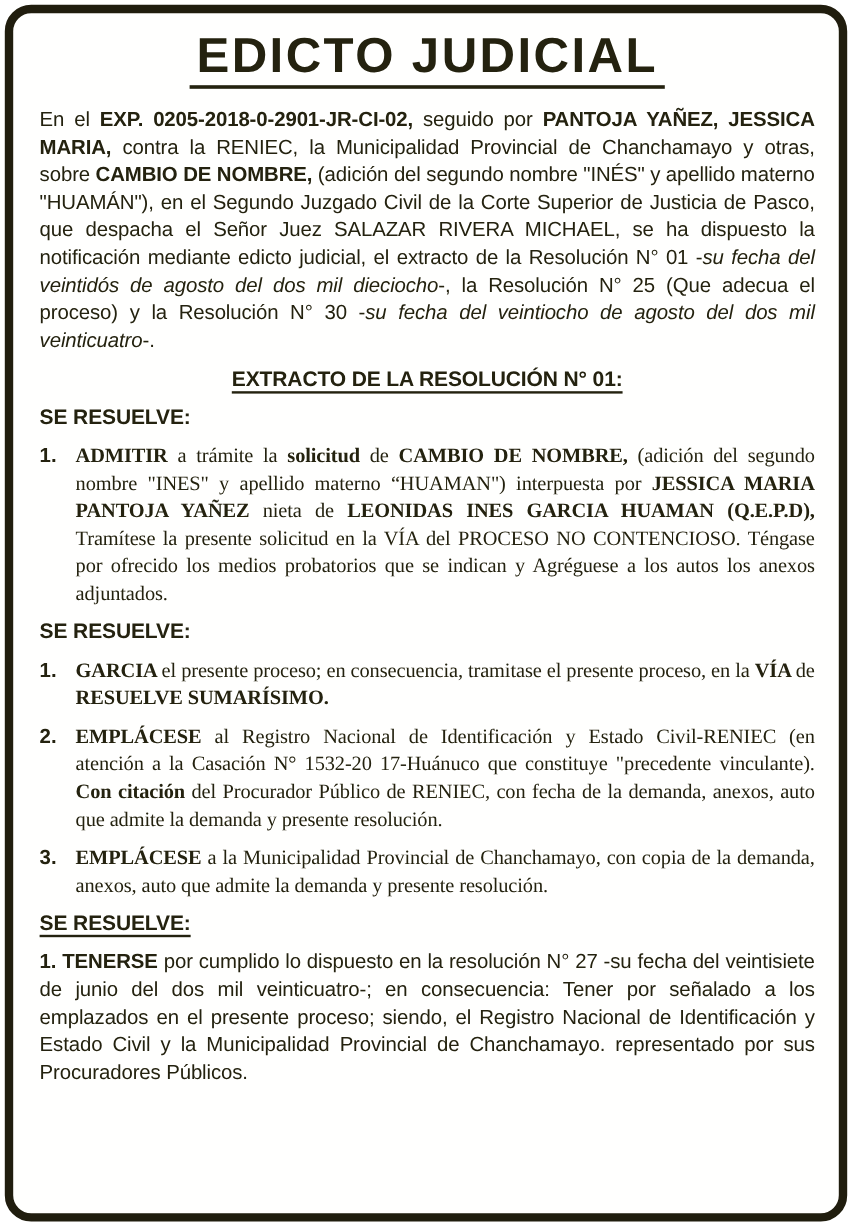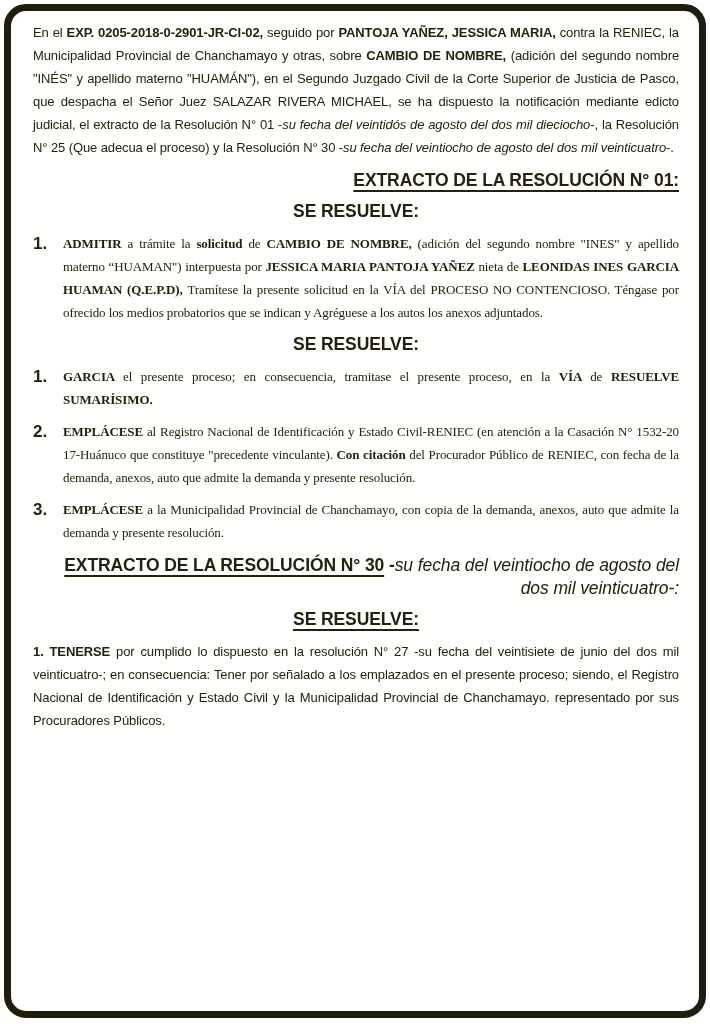--- a/index.html
+++ b/index.html
@@ -16,38 +16,41 @@
   }
   .title-wrap{text-align:center;margin:4px 0 14px 0;}
   .title{
     display:inline-block;margin:0;
     font-size:41px;line-height:1.05;font-weight:800;
     letter-spacing:2px;
     border-bottom:3px solid #24220f;padding:0 6px 3px 6px;
     white-space:nowrap;
   }
   .body{
-    font-size:13px;line-height:23px;text-align:justify;
+    font-size:17px;line-height:23px;text-align:justify;
     letter-spacing:-0.1px;margin:0;
   }
   p.block{margin:0 0 9px 0;}
-  h2.heading{margin:10px 0 8px 0;font-size:17.5px;line-height:23px;font-weight:400;text-align:right;}
-  h3.resolve{margin:0 0 9px 0;font-size:17.5px;line-height:23px;font-weight:400;text-align:center;}
+  h2.heading{margin:10px 0 8px 0;font-size:17.5px;line-height:23px;font-weight:400;text-align:center;}
+  h3.resolve{margin:0 0 9px 0;font-size:17.5px;line-height:23px;font-weight:400;text-align:left;}
   .item{display:flex;margin:0 0 9px 0;}
   .num{flex:none;width:30px;font-weight:700;font-size:17px;line-height:23px;}
   .itext{flex:1;font-family:Liberation Serif, serif;}
   .b{font-weight:700;}
   .i{font-style:italic;}
   .bu{font-weight:700;text-decoration:underline;text-decoration-thickness:2px;text-underline-offset:4px;}
 </style>
 </head>
 <body>
 
 <div class="frame">
 
+  <div class="title-wrap">
+    <h1 class="title">EDICTO JUDICIAL</h1>
+  </div>
 
   <p class="body block"><span>En el </span><span class="b">EXP. 0205-2018-0-2901-JR-CI-02, </span><span>seguido por </span><span class="b">PANTOJA YAÑEZ, JESSICA MARIA, </span><span>contra la RENIEC, la Municipalidad Provincial de Chanchamayo y otras, sobre </span><span class="b">CAMBIO DE NOMBRE, </span><span>(adición del segundo nombre "INÉS" y apellido materno "HUAMÁN"), en el Segundo Juzgado Civil de la Corte Superior de Justicia de Pasco, que despacha el Señor Juez SALAZAR RIVERA MICHAEL, se ha dispuesto la notificación mediante edicto judicial, el extracto de la Resolución N° 01 -</span><span class="i">su fecha del veintidós de agosto del dos mil dieciocho</span><span>-, la Resolución N° 25 (Que adecua el proceso) y la Resolución N° 30 -</span><span class="i">su fecha del veintiocho de agosto del dos mil veinticuatro</span><span>-.</span></p>
 
   <section>
     <h2 class="heading body"><span class="bu">EXTRACTO DE LA RESOLUCIÓN N° 01:</span></h2>
     <h3 class="resolve body"><span class="b">SE RESUELVE:</span></h3>
     <div class="item">
       <span class="num">1.</span>
       <p class="body itext"><span class="b">ADMITIR </span><span>a trámite la </span><span class="b">solicitud </span><span>de </span><span class="b">CAMBIO DE NOMBRE, </span><span>(adición del segundo nombre "INES" y apellido materno “HUAMAN") interpuesta por </span><span class="b">JESSICA MARIA PANTOJA YAÑEZ </span><span>nieta de </span><span class="b">LEONIDAS INES GARCIA HUAMAN (Q.E.P.D), </span><span>Tramítese la presente solicitud en la VÍA del PROCESO NO CONTENCIOSO. Téngase por ofrecido los medios probatorios que se indican y Agréguese a los autos los anexos adjuntados.</span></p>
     </div>
@@ -63,18 +66,17 @@
       <span class="num">2.</span>
       <p class="body itext"><span class="b">EMPLÁCESE </span><span>al Registro Nacional de Identificación y Estado Civil-RENIEC (en atención a la Casación N° 1532-20 17-Huánuco que constituye "precedente vinculante). </span><span class="b">Con citación </span><span>del Procurador Público de RENIEC, con fecha de la demanda, anexos, auto que admite la demanda y presente resolución.</span></p>
     </div>
     <div class="item">
       <span class="num">3.</span>
       <p class="body itext"><span class="b">EMPLÁCESE </span><span>a la Municipalidad Provincial de Chanchamayo, con copia de la demanda, anexos, auto que admite la demanda y presente resolución.</span></p>
     </div>
   </section>
 
   <section>
-    <h2 class="heading body"><span class="bu">EXTRACTO DE LA RESOLUCIÓN N° 30</span><span class="b"> -</span><span class="i">su fecha del veintiocho de agosto del dos mil veinticuatro-:</span></h2>
     <h3 class="resolve body"><span class="bu">SE RESUELVE:</span></h3>
     <p class="body block"><span class="b">1. TENERSE </span><span>por cumplido lo dispuesto en la resolución N° 27 -su fecha del veintisiete de junio del dos mil veinticuatro-; en consecuencia: Tener por señalado a los emplazados en el presente proceso; siendo, el Registro Nacional de Identificación y Estado Civil y la Municipalidad Provincial de Chanchamayo. representado por sus Procuradores Públicos.</span></p>
   </section>
 
 </div>
 
 </body></html>

